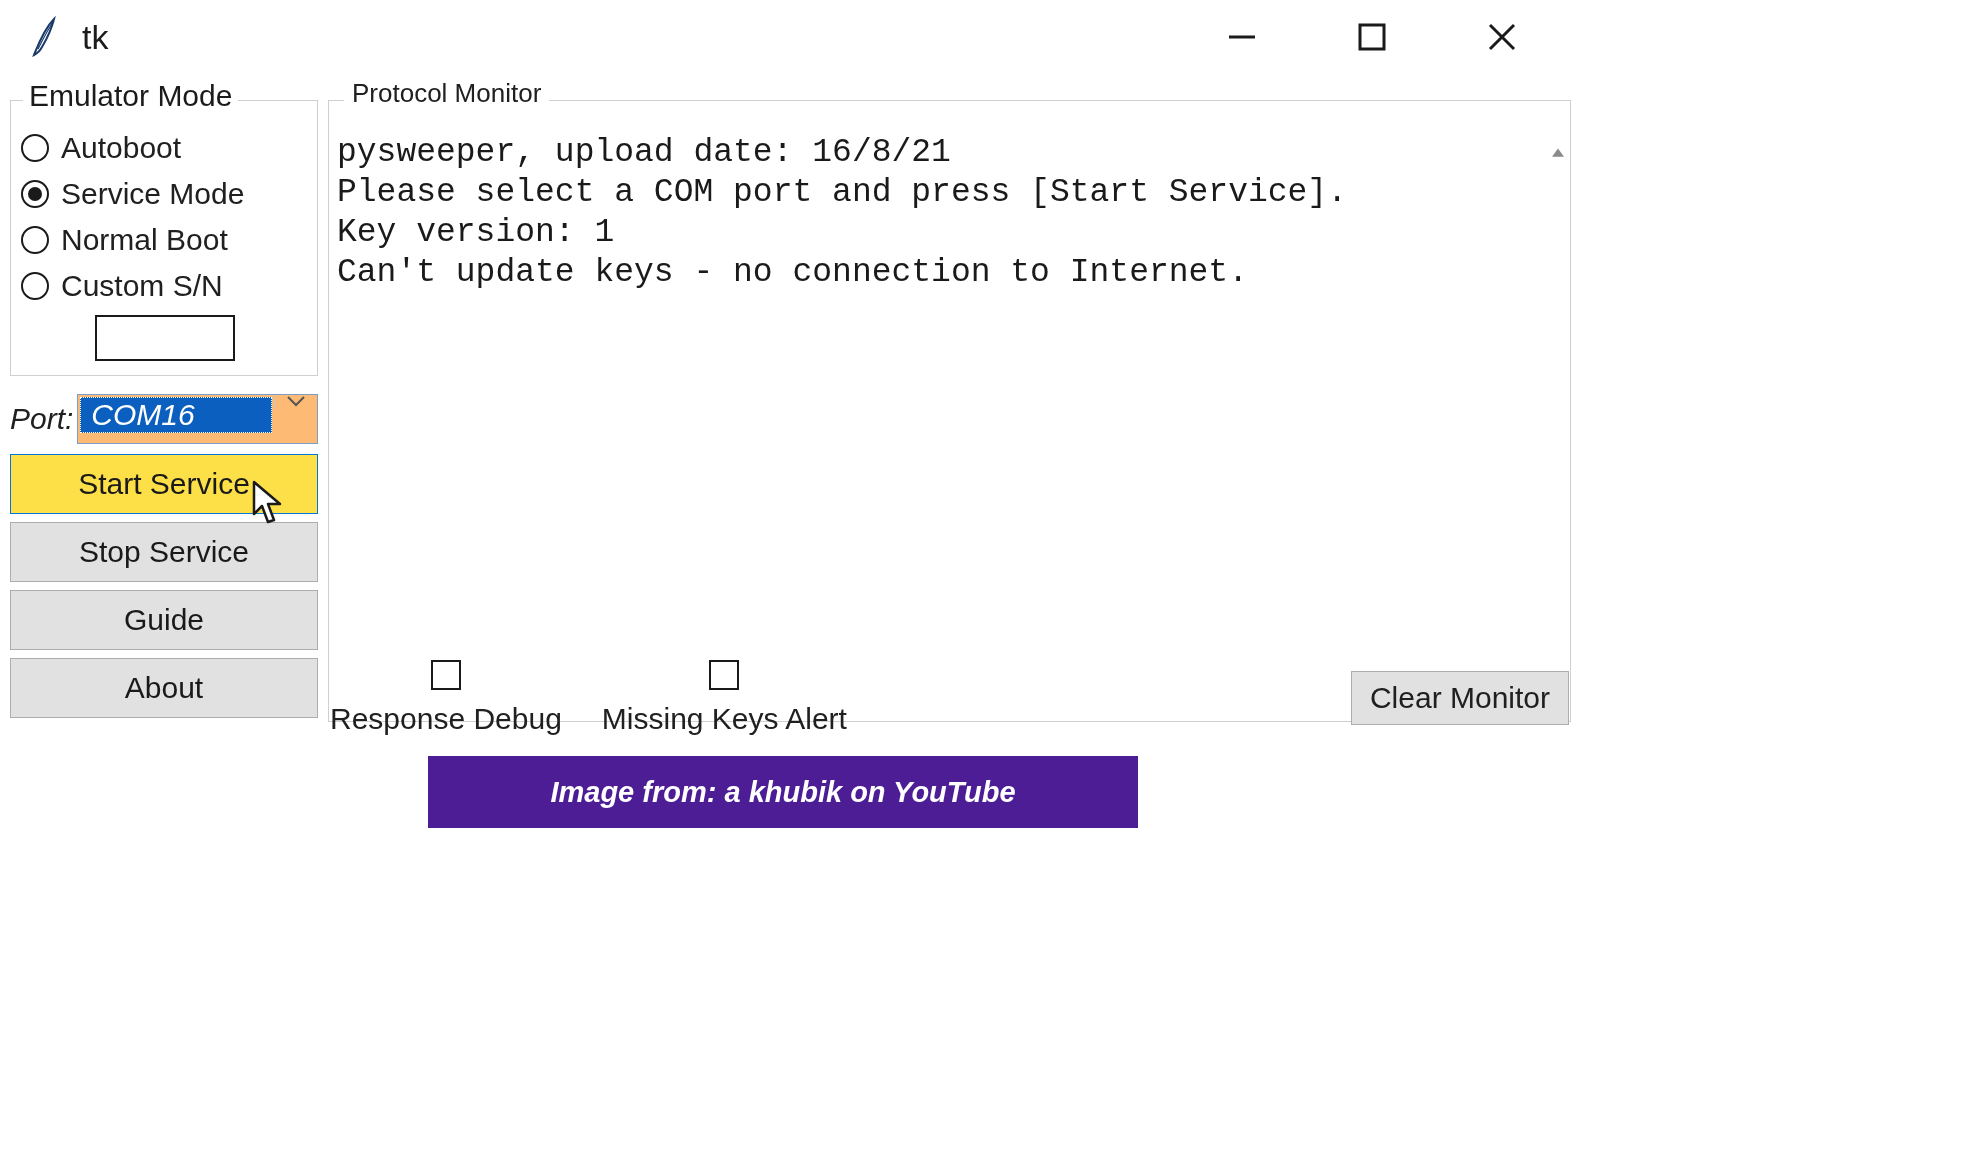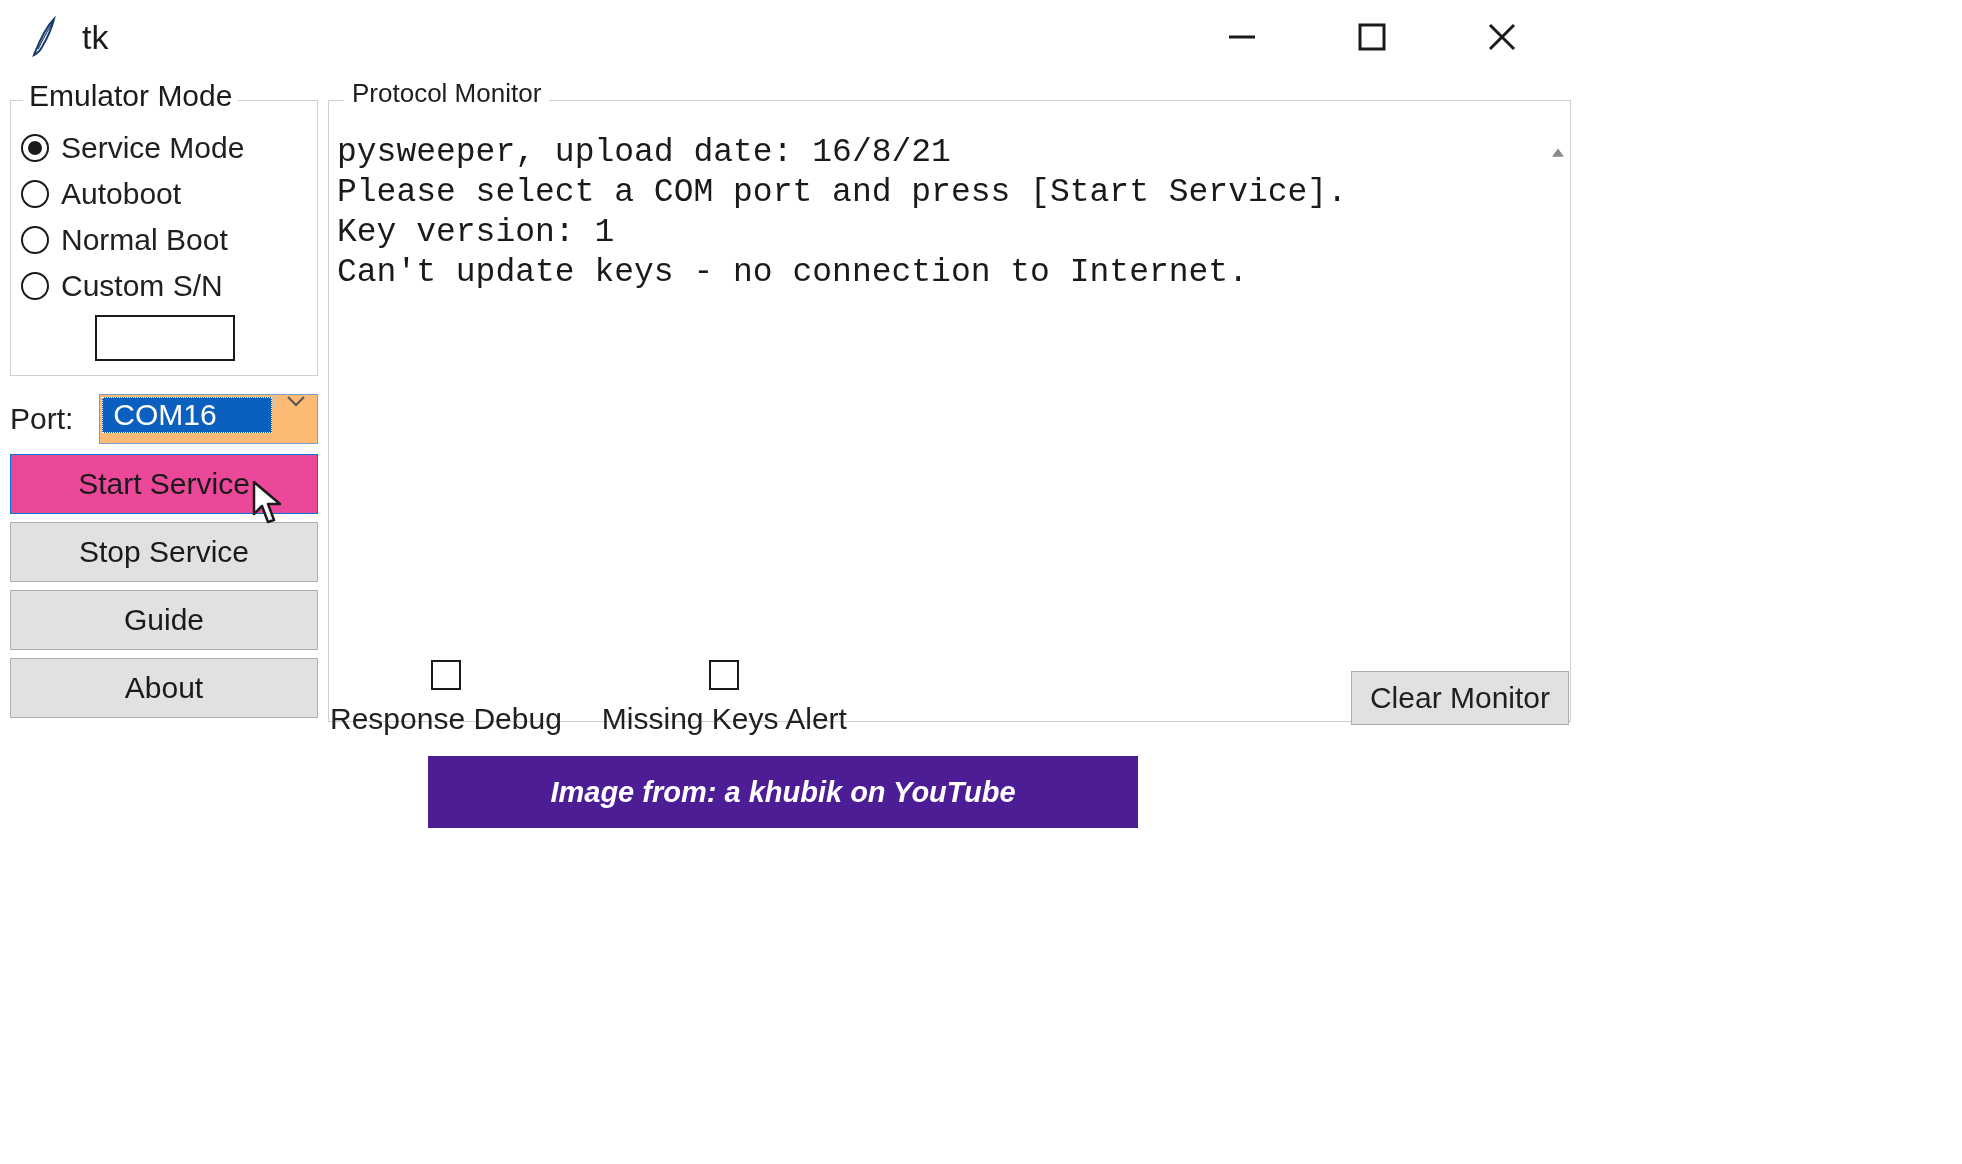--- a/index.html
+++ b/index.html
@@ -114,22 +114,23 @@
     width: 140px;
     height: 46px;
     border: 2px solid #1a1a1a;
     background: #fff;
     box-sizing: border-box;
   }
 
   .port-row {
     display:flex;
     align-items:center;
-    gap: 26px;
+    gap: 4px;
     margin: 12px 4px 6px 4px;
+    font-style: italic;
   }
   .port-label { font-size: 30px; }
   .combo {
     flex: 1;
     height: 50px;
     border: 1px solid #7a9ecb;
     background: #fdba74;
     display:flex;
     align-items:flex-start;
     box-sizing: border-box;
@@ -156,21 +157,21 @@
   .tk-button {
     margin: 4px 4px;
     height: 58px;
     border: 1px solid #adadad;
     background: #e1e1e1;
     display:flex; align-items:center; justify-content:center;
     font-size: 30px;
     color: #1a1a1a;
   }
   .tk-button.hovered {
-    background: #ec4899;
+    background: #fde047;
     border: 1px solid #0078d7;
   }
 
   
   .monitor-wrap {
     flex: 1;
     position: relative;
     margin-left: 6px;
   }
   .monitor-group {
@@ -300,29 +301,29 @@
     </div>
   </div>
 
   <div class="client">
 
     <div class="left-panel">
 
       <div class="groupbox">
         <div class="groupbox-legend">Emulator Mode</div>
 
+        <div class="radio-row">
+          <span class="radio-outer"></span>
+          <span>Autoboot</span>
+        </div>
         <div class="radio-row selected">
           <span class="radio-outer">
               <span class="radio-dot"></span>
             </span>
           <span>Service Mode</span>
-        </div>
-        <div class="radio-row">
-          <span class="radio-outer"></span>
-          <span>Autoboot</span>
         </div>
         <div class="radio-row">
           <span class="radio-outer"></span>
           <span>Normal Boot</span>
         </div>
         <div class="radio-row">
           <span class="radio-outer"></span>
           <span>Custom S/N</span>
         </div>
         <div class="sn-input"></div>

